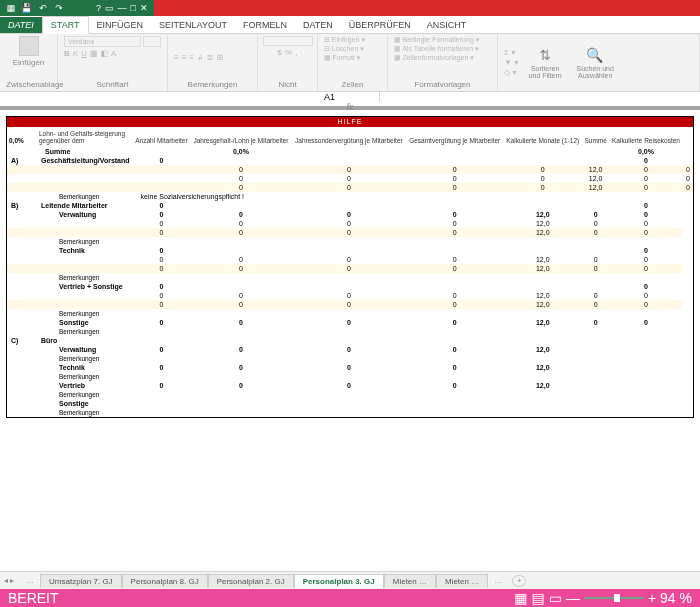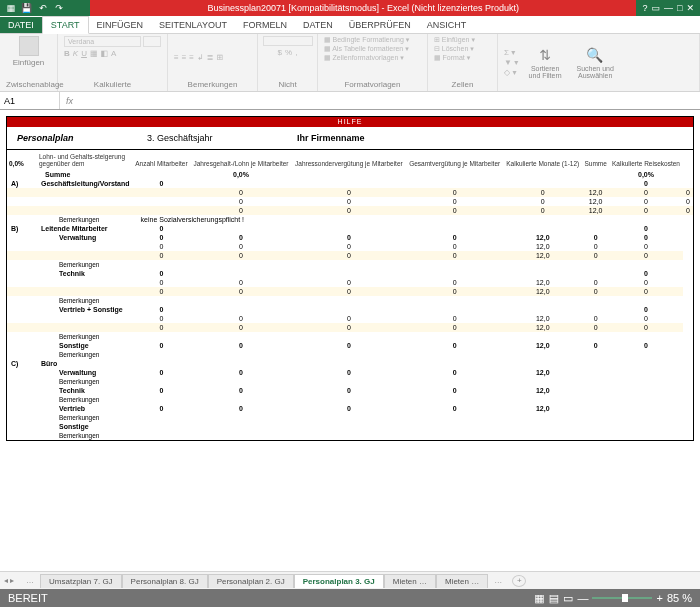--- a/index.html
+++ b/index.html
@@ -8,33 +8,33 @@
 
 .titlebar { background: #d92b2b; height: 16px; display: flex; align-items: center; color: #fff; font-size: 9px; }
 .titlebar .qat { display: flex; gap: 6px; padding: 0 6px; background: #217346; height: 100%; align-items: center; width: 90px; }
 .titlebar .qat .ico { width: 10px; height: 10px; display: flex; align-items: center; justify-content: center; color: #fff; }
 .titlebar .title { flex: 1; text-align: center; }
 .titlebar .winbtns { display: flex; gap: 4px; padding: 0 6px; background: #217346; height: 100%; align-items: center; color: #fff; }
 
 
 .ribbon-tabs { background: #fff; height: 18px; display: flex; align-items: flex-end; border-bottom: 1px solid #d4d4d4; font-size: 9px; }
 .ribbon-tabs .tab { padding: 3px 8px; color: #444; cursor: pointer; text-transform: uppercase; }
-.ribbon-tabs .tab.file { background: #217346; color: #fff; }
+.ribbon-tabs .tab.file { background: #217346; color: #fff; font-style: italic; }
 .ribbon-tabs .tab.active { background: #fff; color: #217346; border: 1px solid #d4d4d4; border-bottom: 1px solid #fff; margin-bottom: -1px; }
 
 
 .ribbon { background: #f3f3f3; height: 58px; display: flex; border-bottom: 1px solid #d4d4d4; font-size: 8px; color: #888; }
 .ribbon .group { border-right: 1px solid #e0e0e0; padding: 2px 6px; display: flex; flex-direction: column; justify-content: space-between; }
 .ribbon .group .controls { flex: 1; display: flex; gap: 4px; align-items: center; color: #bbb; }
 .ribbon .group .label { text-align: center; font-size: 8px; color: #888; padding-top: 2px; }
 .ribbon .bigbtn { display: flex; flex-direction: column; align-items: center; gap: 2px; color: #888; }
 .ribbon .bigbtn .ic { width: 20px; height: 20px; background: #ddd; border: 1px solid #ccc; }
 
 
-.fbar { height: 18px; display: flex; align-items: center; border-bottom: 1px solid #a3a3a3; font-size: 9px; }
+.fbar { height: 18px; display: flex; align-items: center; border-bottom: 4px solid #a3a3a3; font-size: 9px; flex-direction: column; }
 .fbar .namebox { width: 60px; border-right: 1px solid #d4d4d4; padding: 0 4px; height: 100%; display: flex; align-items: center; }
 .fbar .fx { padding: 0 6px; color: #888; font-style: italic; }
 .fbar input { border: none; flex: 1; font-size: 9px; padding: 0 4px; outline: none; }
 
 
 .sheet { height: 461px; overflow: auto; background: #fff; position: relative; }
 .doc { margin: 6px; border: 1px solid #000; }
 .redstrip { height: 10px; background: #c00000; color: #fff; text-align: center; font-size: 7px; line-height: 10px; letter-spacing: 1px; }
 .header { display: flex; padding: 6px 10px; border-bottom: 1px solid #000; font-size: 9px; }
 .header .h1 { font-weight: bold; font-style: italic; width: 130px; }
@@ -57,36 +57,35 @@
 
 .sheettabs { height: 18px; background: #f3f3f3; border-top: 1px solid #d4d4d4; display: flex; align-items: center; font-size: 8px; padding: 0 4px; gap: 0; }
 .sheettabs .nav { display: flex; gap: 2px; padding-right: 6px; color: #888; }
 .sheettabs .stab { padding: 2px 8px; border: 1px solid #ccc; background: #e9e9e9; color: #555; cursor: pointer; border-bottom: none; }
 .sheettabs .stab.active { background: #fff; font-weight: bold; color: #217346; }
 .sheettabs .dots { padding: 0 6px; color: #888; }
 .sheettabs .add { padding: 0 6px; color: #888; border: 1px solid #ccc; border-radius: 50%; width: 12px; height: 12px; display: flex; align-items: center; justify-content: center; margin-left: 4px; }
 .sheettabs .scroll { flex: 1; }
 
 
-.statusbar { height: 18px; background: #737373; color: #fff; display: flex; align-items: center; font-size: 11px; padding: 0 8px; justify-content: space-between; }
+.statusbar { height: 18px; background: #ec4899; color: #fff; display: flex; align-items: center; font-size: 14px; padding: 0 8px; justify-content: space-between; }
 .statusbar .views { display: flex; gap: 4px; align-items: center; }
 .statusbar .slider { width: 60px; height: 2px; background: #6aa584; position: relative; }
 .statusbar .slider::after { content: ''; position: absolute; left: 50%; top: -3px; width: 6px; height: 8px; background: #fff; }
 </style>
 </head>
 <body>
 
 <div class="titlebar">
   <div class="qat">
     <span class="ico">▦</span>
     <span class="ico">💾</span>
     <span class="ico">↶</span>
     <span class="ico">↷</span>
   </div>
-  <div class="title">Businessplan20071 [Kompatibilitätsmodus] - Excel (Nicht lizenziertes Produkt)</div>
   <div class="winbtns">
     <span>?</span>
     <span>▭</span>
     <span>—</span>
     <span>□</span>
     <span>✕</span>
   </div>
 </div>
 
 <div class="ribbon-tabs">
@@ -116,21 +115,21 @@
       </div>
       <div style="display:flex;gap:3px;font-size:8px">
         <b>B</b>
         <i>K</i>
         <u>U</u>
         <span>▦</span>
         <span>◧</span>
         <span>A</span>
       </div>
     </div>
-    <div class="label">Kalkulierte</div>
+    <div class="label">Schriftart</div>
   </div>
   <div class="group" style="width:90px">
     <div class="controls" style="flex-wrap:wrap;gap:3px">
       <span>≡</span>
       <span>≡</span>
       <span>≡</span>
       <span>↲</span>
       <span>≣</span>
       <span>⊞</span>
     </div>
@@ -140,35 +139,35 @@
     <div class="controls" style="flex-direction:column;gap:2px">
       <div style="border:1px solid #ddd;width:50px;height:10px"></div>
       <div style="display:flex;gap:3px">
         <span>$</span>
         <span>%</span>
         <span>,</span>
       </div>
     </div>
     <div class="label">Nicht</div>
   </div>
+  <div class="group" style="width:70px">
+    <div class="controls" style="flex-direction:column;align-items:flex-start;gap:1px;font-size:7px">
+      <div>⊞ <span>Einfügen</span> ▾</div>
+      <div>⊟ <span>Löschen</span> ▾</div>
+      <div>▦ <span>Format</span> ▾</div>
+    </div>
+    <div class="label">Zellen</div>
+  </div>
   <div class="group" style="width:110px">
     <div class="controls" style="flex-direction:column;align-items:flex-start;gap:1px;font-size:7px">
       <div>▦ <span>Bedingte Formatierung</span> ▾</div>
       <div>▦ <span>Als Tabelle formatieren</span> ▾</div>
       <div>▦ <span>Zellenformatvorlagen</span> ▾</div>
     </div>
     <div class="label">Formatvorlagen</div>
-  </div>
-  <div class="group" style="width:70px">
-    <div class="controls" style="flex-direction:column;align-items:flex-start;gap:1px;font-size:7px">
-      <div>⊞ <span>Einfügen</span> ▾</div>
-      <div>⊟ <span>Löschen</span> ▾</div>
-      <div>▦ <span>Format</span> ▾</div>
-    </div>
-    <div class="label">Zellen</div>
   </div>
   <div class="group" style="flex:1">
     <div class="controls" style="gap:6px">
       <div style="display:flex;flex-direction:column;gap:1px;font-size:8px">
         <span>Σ ▾</span>
         <span>▼ ▾</span>
         <span>◇ ▾</span>
       </div>
       <div class="bigbtn">
         <span style="font-size:14px">⇅</span>
@@ -184,25 +183,20 @@
 
 <div class="fbar">
   <div class="namebox">A1</div>
   <div class="fx">fx</div>
   <input value="" style="">
 </div>
 
 <div class="sheet">
   <div class="doc">
     <div class="redstrip">HILFE</div>
-    <div class="header">
-      <div class="h1">Personalplan</div>
-      <div class="h2">3. Geschäftsjahr</div>
-      <div class="h3">Ihr Firmenname</div>
-    </div>
     <table class="tbl">
       <tbody>
           <tr class="hrow">
         <th class="lh" style="width:30px"><span class="pct">0,0%</span></th>
         <th class="lh" style="width:90px"><span>Lohn- und Gehalts-steigerung gegenüber dem</span></th>
         <th>Anzahl Mitarbeiter</th>
         <th>Jahresgehalt-/Lohn je Mitarbeiter</th>
         <th>Jahressondervergütung je Mitarbeiter</th>
         <th>Gesamtvergütung je Mitarbeiter</th>
         <th>Kalkulierte Monate (1-12)</th>
@@ -516,15 +510,15 @@
 
 <div class="statusbar">
   <div>BEREIT</div>
   <div class="views">
     <span>▦</span>
     <span>▤</span>
     <span>▭</span>
     <span>—</span>
     <div class="slider"></div>
     <span>+</span>
-    <span>85 %</span>
+    <span>94 %</span>
   </div>
 </div>
 
 </body></html>

